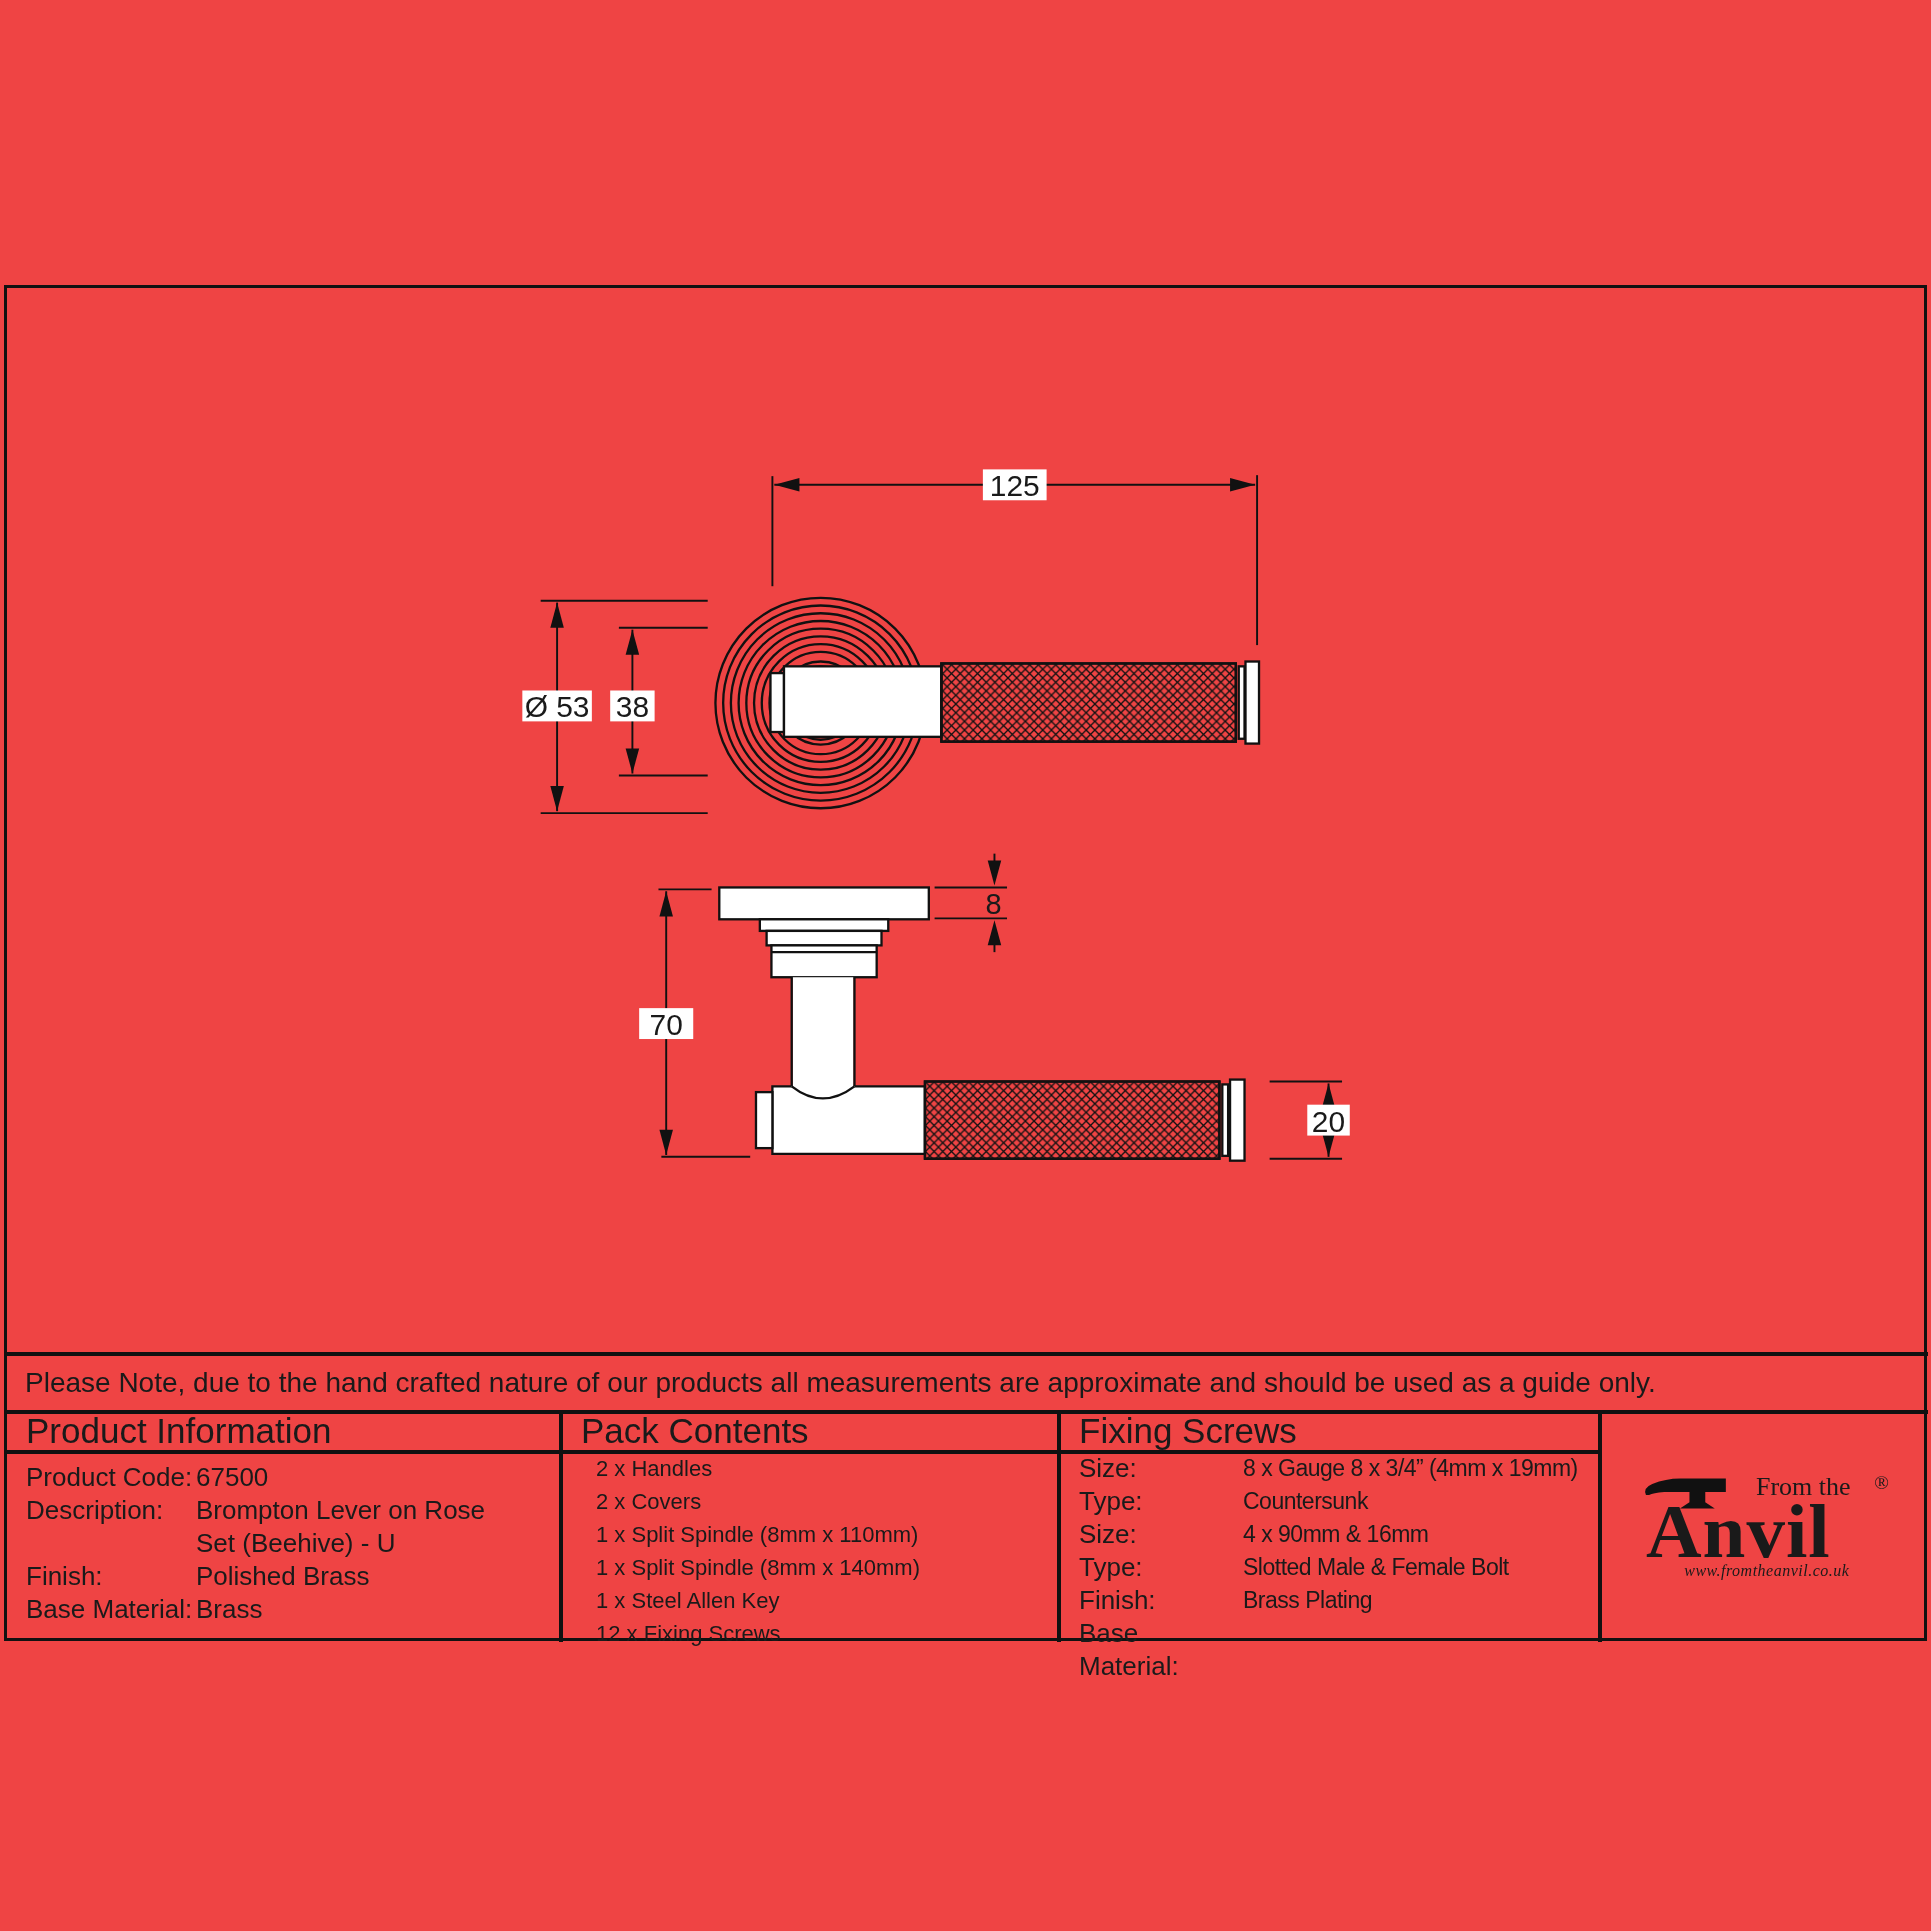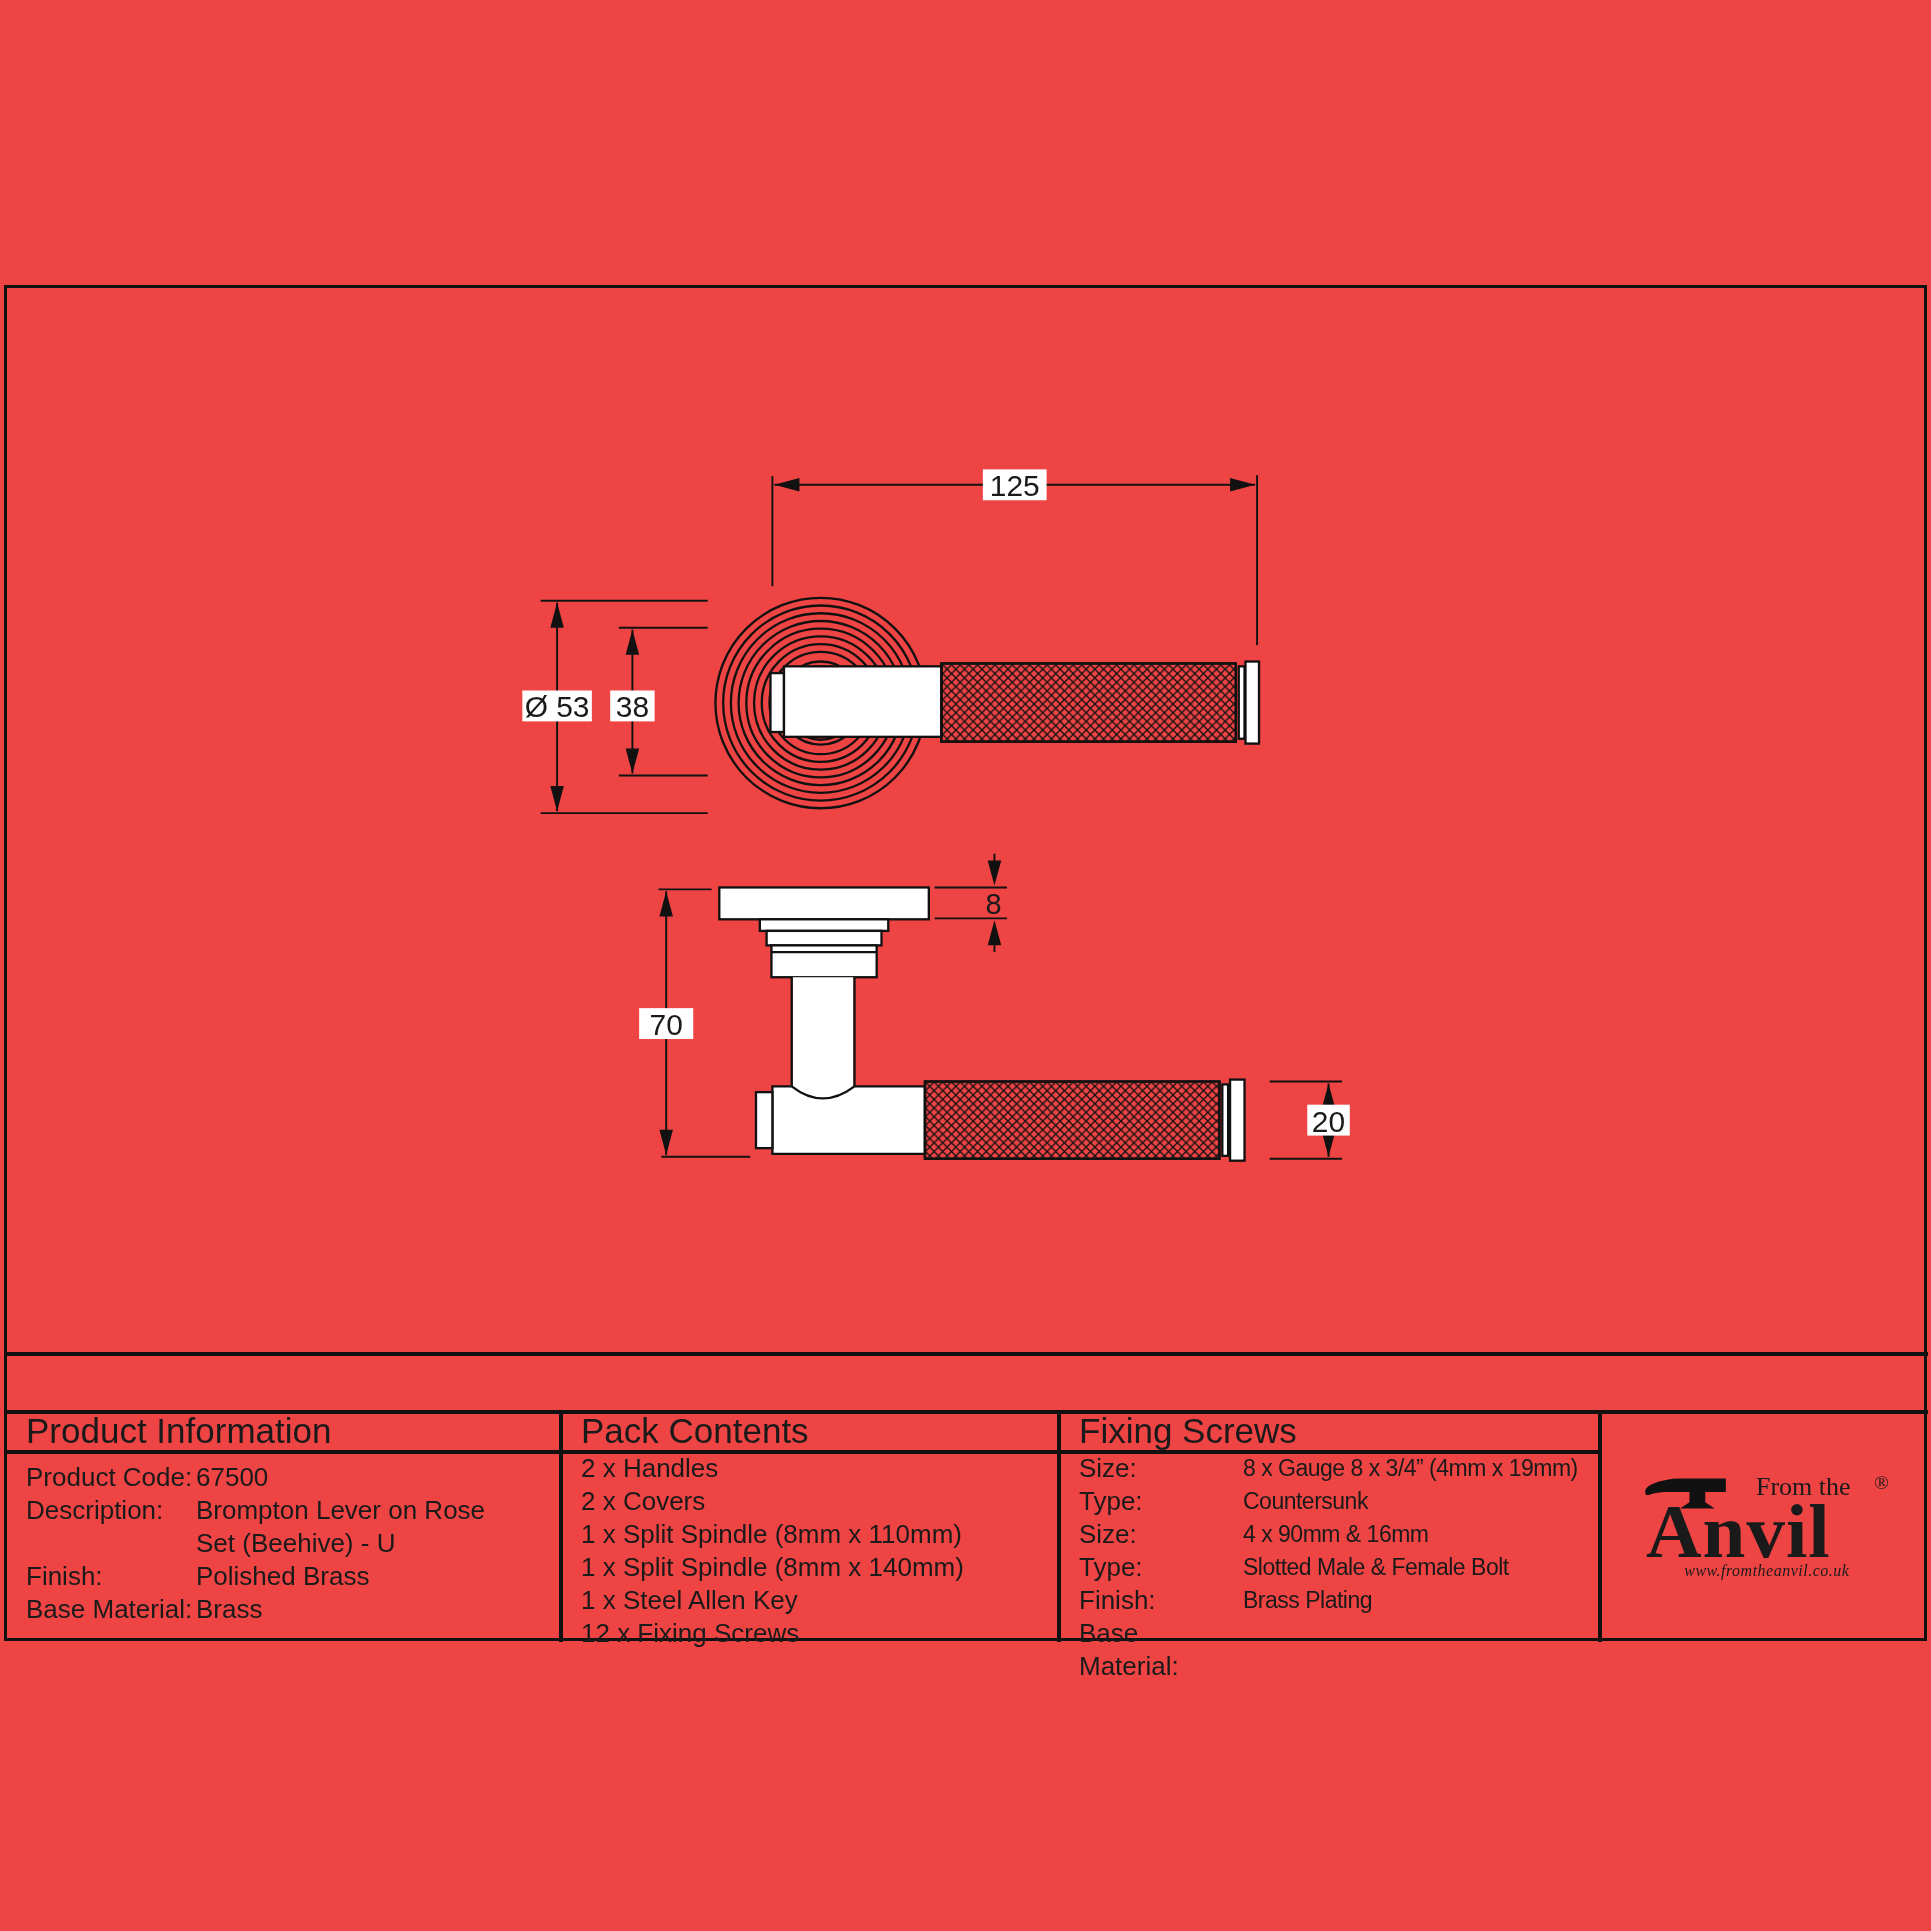--- a/index.html
+++ b/index.html
@@ -12,21 +12,21 @@
   .hline{position:absolute;background:#111;height:3.9px;}
   .vline{position:absolute;background:#111;width:3.9px;}
   
   .note{position:absolute;left:25px;top:1356px;width:1883px;height:54px;line-height:54px;
         font-size:28px;white-space:nowrap;}
   
   .th{position:absolute;height:39px;line-height:39px;font-size:35px;white-space:nowrap;}
   .kv{position:absolute;display:grid;font-size:26px;}
   .kv .cell{line-height:33px;}
   .kv2 .cell{line-height:33px;}
-  .list{position:absolute;font-size:26px;}
+  .list{position:absolute;font-size:22px;margin-left:15px;}
   .list .cell{line-height:33px;white-space:nowrap;}
   .tight{font-size:23px;letter-spacing:-0.5px;white-space:nowrap;}
   
   .logo{position:absolute;left:1646px;top:1470px;width:241px;height:108px;}
   .logo .tagline{position:absolute;left:110px;top:1.9px;font-family:"Liberation Serif",serif;
                  font-size:26px;white-space:nowrap;}
   .logo .brand{position:absolute;left:0;top:23px;font-family:"Liberation Serif",serif;
                font-weight:bold;font-size:77px;line-height:1;letter-spacing:1px;white-space:nowrap;}
   .logo .reg{position:absolute;right:-1.9px;top:1.9px;font-family:"Liberation Serif",serif;font-size:19.3px;}
   .logo .site{position:absolute;left:-9.7px;bottom:-1.9px;width:261px;text-align:center;
@@ -160,20 +160,21 @@
   </svg>
 
   <div class="frame"></div>
   <div class="hline" style="left:3.9px;top:1352px;width:1924px;"></div>
   <div class="hline" style="left:3.9px;top:1410px;width:1924px;"></div>
   <div class="hline" style="left:3.9px;top:1450px;width:1596px;"></div>
   <div class="vline" style="left:559px;top:1410px;height:232px;"></div>
   <div class="vline" style="left:1057px;top:1410px;height:232px;"></div>
   <div class="vline" style="left:1598px;top:1410px;height:232px;"></div>
 
+  <div class="note">Please Note, due to the hand crafted nature of our products all measurements are approximate and should be used as a guide only.</div>
 
   <div class="th" style="left:26px;top:1411px;">Product Information</div>
   <div class="th" style="left:581px;top:1411px;">Pack Contents</div>
   <div class="th" style="left:1079px;top:1411px;">Fixing Screws</div>
 
   <div class="kv" style="left:26px;top:1461px;grid-template-columns:170px 324px;">
     <div class="cell">Product Code:</div>
     <div class="cell">67500</div>
     <div class="cell">Description:</div>
     <div class="cell">Brompton Lever on Rose Set (Beehive) - U</div>

